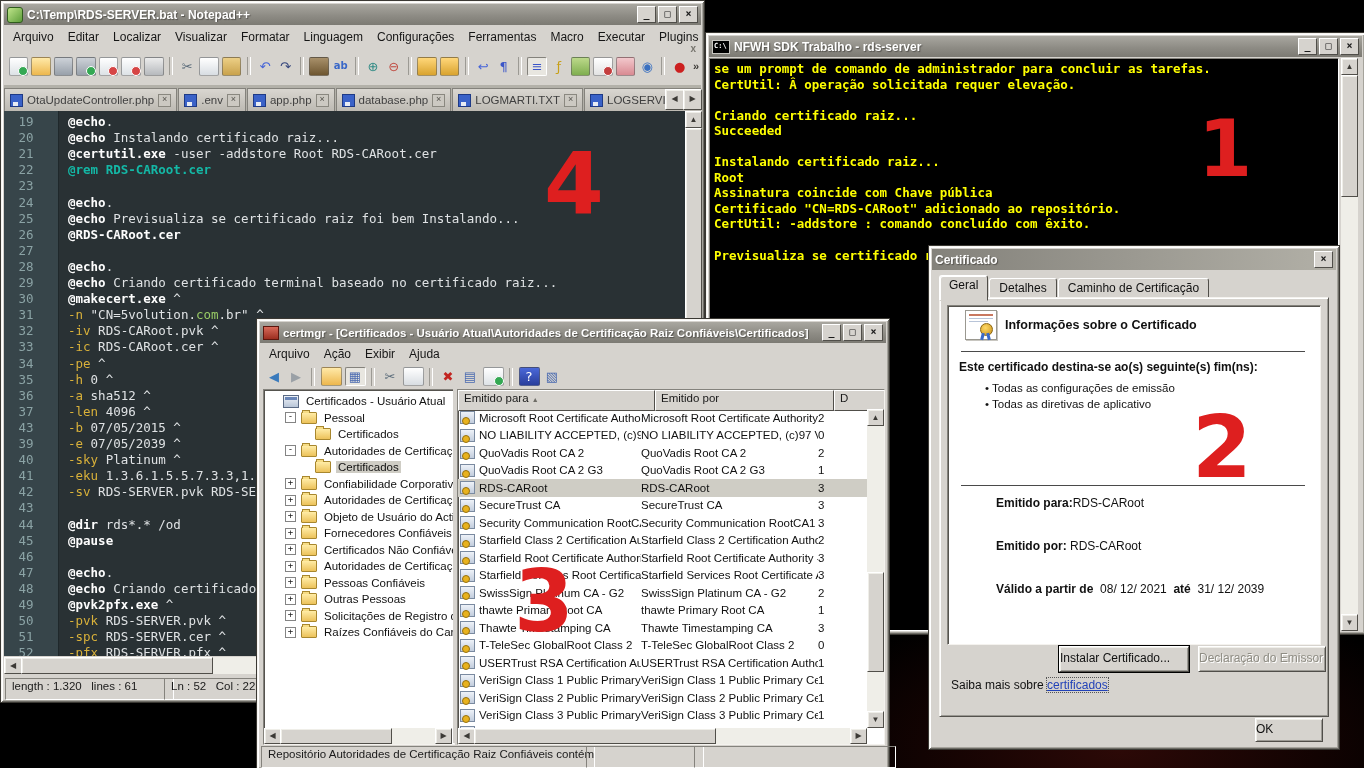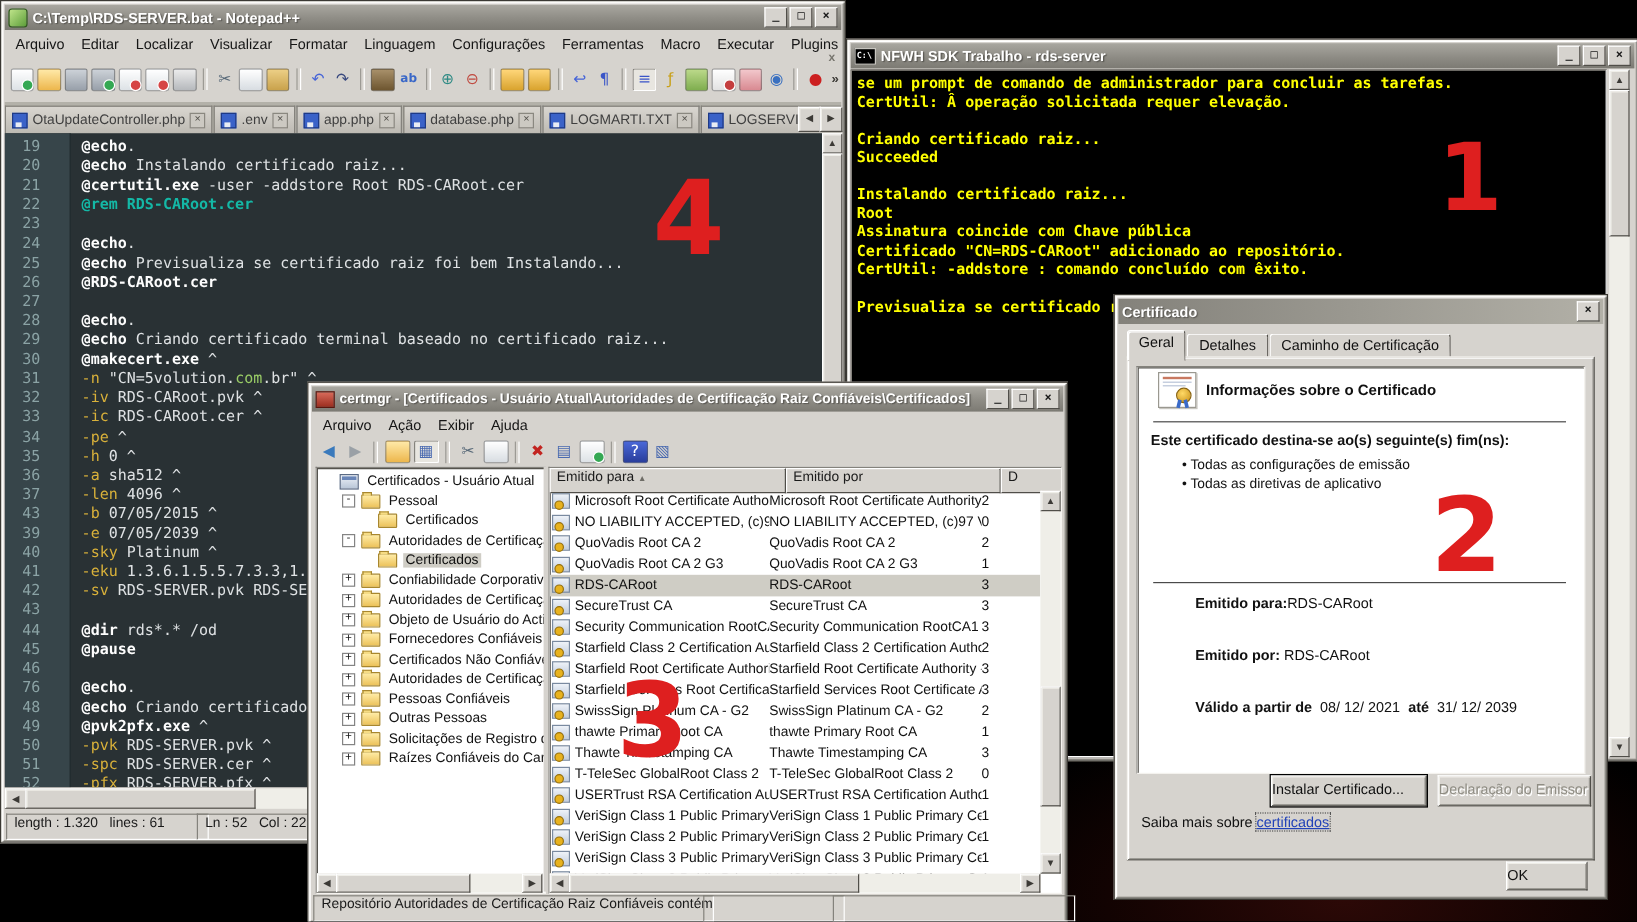--- a/index.html
+++ b/index.html
@@ -221,21 +221,21 @@
           <div class="cl" style="top: 292.8px;"><span class="cln">37</span><span class="tk-fl">-len</span><span class="tk-pl"> 4096 ^</span></div>
           <div class="cl" style="top: 308.9px;"><span class="cln">43</span><span class="tk-fl">-b</span><span class="tk-pl"> 07/05/2015 ^</span></div>
           <div class="cl" style="top: 325px;"><span class="cln">39</span><span class="tk-fl">-e</span><span class="tk-pl"> 07/05/2039 ^</span></div>
           <div class="cl" style="top: 341.1px;"><span class="cln">40</span><span class="tk-fl">-sky</span><span class="tk-pl"> Platinum ^</span></div>
           <div class="cl" style="top: 357.2px;"><span class="cln">41</span><span class="tk-fl">-eku</span><span class="tk-pl"> 1.3.6.1.5.5.7.3.3,1.3.6.1.5.5.7.3.1 ^</span></div>
           <div class="cl" style="top: 373.3px;"><span class="cln">42</span><span class="tk-fl">-sv</span><span class="tk-pl"> RDS-SERVER.pvk RDS-SERVER.cer ^</span></div>
           <div class="cl" style="top: 389.4px;"><span class="cln">43</span></div>
           <div class="cl" style="top: 405.5px;"><span class="cln">44</span><span class="tk-kw">@dir</span><span class="tk-pl"> rds*.* /od</span></div>
           <div class="cl" style="top: 421.6px;"><span class="cln">45</span><span class="tk-kw">@pause</span></div>
           <div class="cl" style="top: 437.7px;"><span class="cln">46</span></div>
-          <div class="cl" style="top: 453.8px;"><span class="cln">76</span><span class="tk-kw">@echo</span><span class="tk-pl">.</span></div>
+          <div class="cl" style="top: 453.8px;"><span class="cln">47</span><span class="tk-kw">@echo</span><span class="tk-pl">.</span></div>
           <div class="cl" style="top: 469.9px;"><span class="cln">48</span><span class="tk-kw">@echo</span><span class="tk-pl"> Criando certificado</span></div>
           <div class="cl" style="top: 486px;"><span class="cln">49</span><span class="tk-kw">@pvk2pfx.exe</span><span class="tk-pl"> ^</span></div>
           <div class="cl" style="top: 502.1px;"><span class="cln">50</span><span class="tk-fl">-pvk</span><span class="tk-pl"> RDS-SERVER.pvk ^</span></div>
           <div class="cl" style="top: 518.2px;"><span class="cln">51</span><span class="tk-fl">-spc</span><span class="tk-pl"> RDS-SERVER.cer ^</span></div>
           <div class="cl" style="top: 534.3px;"><span class="cln">52</span><span class="tk-fl">-pfx</span><span class="tk-pl"> RDS-SERVER.pfx ^</span></div>
         </div>
     </div>
 
     <div class="sb" style="left:684px;top:110px;width:17px;height:545px;">
       <span class="sbtn" style="left:0;top:0;width:15px;height:15px;line-height:15px;">▲</span>

